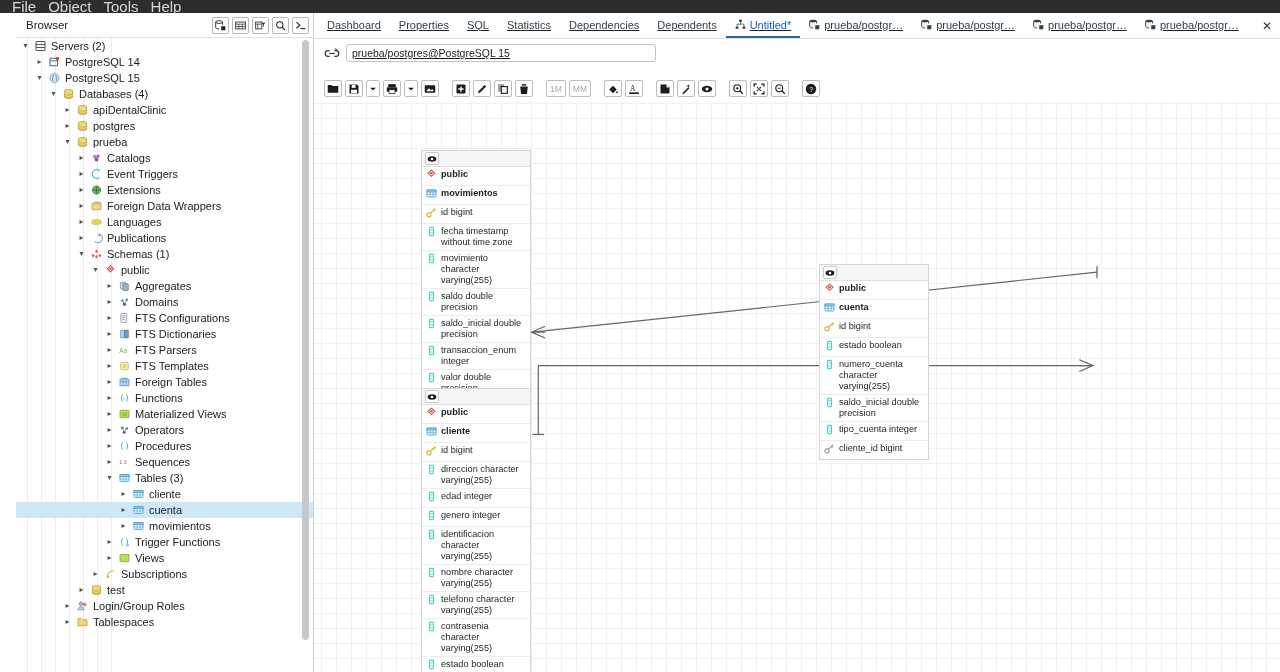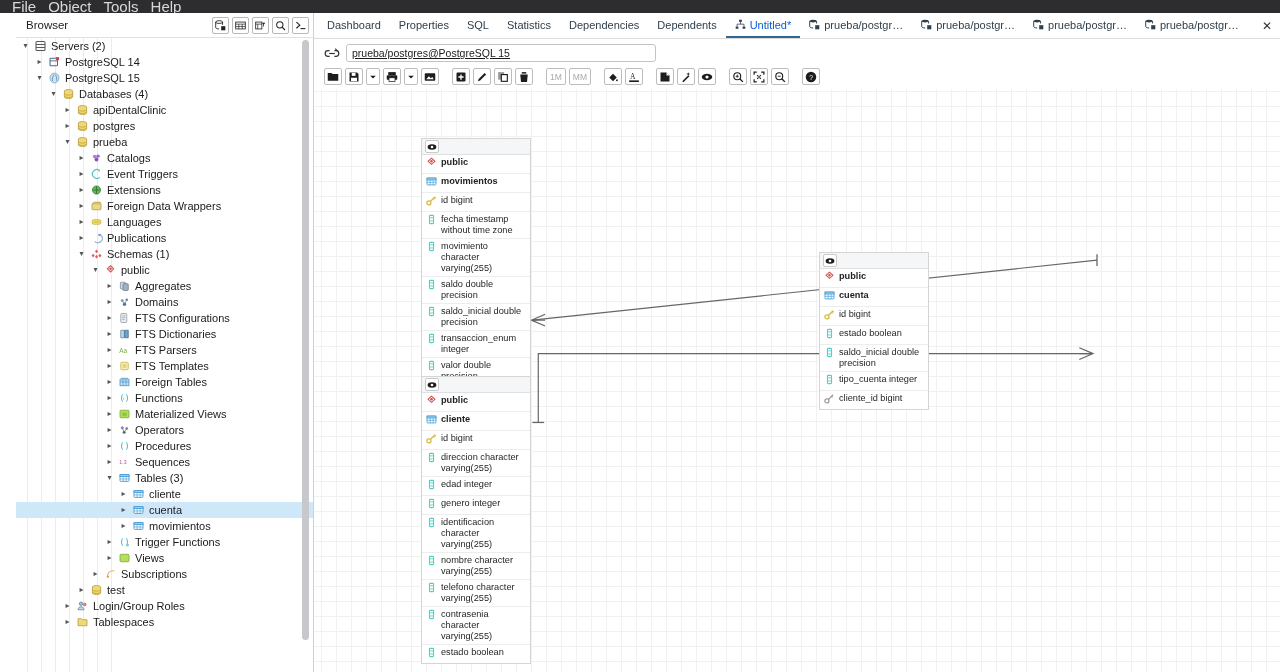--- a/index.html
+++ b/index.html
@@ -85,21 +85,21 @@
   }
   
   #erd-head { background:#fff; padding:5px 10px 4px 10px; }
   #conn-bar { display:flex; align-items:center; gap:6px; }
   #conn-icon { width:16px; height:15px; flex:none; }
   #conn-input {
     flex:0 0 310px; height:18px; border:1px solid #c3c3c3; border-radius:3px;
     font-size:10.5px; color:#1a1a1a; padding:0 5px; line-height:16px;
     background:#fff; font-family:"Liberation Sans", sans-serif;text-decoration:underline;
   }
-  #tools { display:flex; align-items:center; gap:3px; margin-top:6px; }
+  #tools { display:flex; align-items:center; gap:3px; margin-top:18px; }
   .tbtn {
     height:17px; min-width:18px; border:1px solid #bdbdbd; border-radius:2px;
     background:#fff; display:flex; align-items:center; justify-content:center;
     cursor:pointer; padding:0 2px;
   }
   .tbtn.caret { min-width:12px; border:1px solid #bdbdbd; }
   .tbtn.txt { font-size:8.5px; color:#a9a9a9; padding:0 3px; cursor:default; }
   .tgap { width:7px; }
   
   #canvas {
@@ -586,21 +586,21 @@
     </div>
 
     <div id="side-scroll">
       <div class="thumb"></div>
     </div>
   </div>
 
   <div id="right">
 
     <div id="tabbar">
-      <div id="tabs-host" style="display:flex;">
+      <div id="tabs-host" style="display:flex;text-decoration:underline;">
           <div class="tab">
             <span>Dashboard</span>
           </div>
           <div class="tab">
             <span>Properties</span>
           </div>
           <div class="tab">
             <span>SQL</span>
           </div>
           <div class="tab">
@@ -943,20 +943,27 @@
                   <rect x="5" y="2" width="6" height="12" rx="1.4" fill="none" stroke="#4dd0c4" stroke-width="1.5"></rect>
                   <path d="M5 5.6h6M5 10.2h6" stroke="#4dd0c4" stroke-width="1.2"></path>
                 </svg></span>
               <span class="ctext">estado boolean</span>
             </div>
             <div class="cell">
               <span><svg class="ci" viewBox="0 0 16 16">
                   <rect x="5" y="2" width="6" height="12" rx="1.4" fill="none" stroke="#4dd0c4" stroke-width="1.5"></rect>
                   <path d="M5 5.6h6M5 10.2h6" stroke="#4dd0c4" stroke-width="1.2"></path>
                 </svg></span>
+              <span class="ctext">numero_cuenta character varying(255)</span>
+            </div>
+            <div class="cell">
+              <span><svg class="ci" viewBox="0 0 16 16">
+                  <rect x="5" y="2" width="6" height="12" rx="1.4" fill="none" stroke="#4dd0c4" stroke-width="1.5"></rect>
+                  <path d="M5 5.6h6M5 10.2h6" stroke="#4dd0c4" stroke-width="1.2"></path>
+                </svg></span>
               <span class="ctext">saldo_inicial double precision</span>
             </div>
             <div class="cell">
               <span><svg class="ci" viewBox="0 0 16 16">
                   <rect x="5" y="2" width="6" height="12" rx="1.4" fill="none" stroke="#4dd0c4" stroke-width="1.5"></rect>
                   <path d="M5 5.6h6M5 10.2h6" stroke="#4dd0c4" stroke-width="1.2"></path>
                 </svg></span>
               <span class="ctext">tipo_cuenta integer</span>
             </div>
             <div class="cell">

